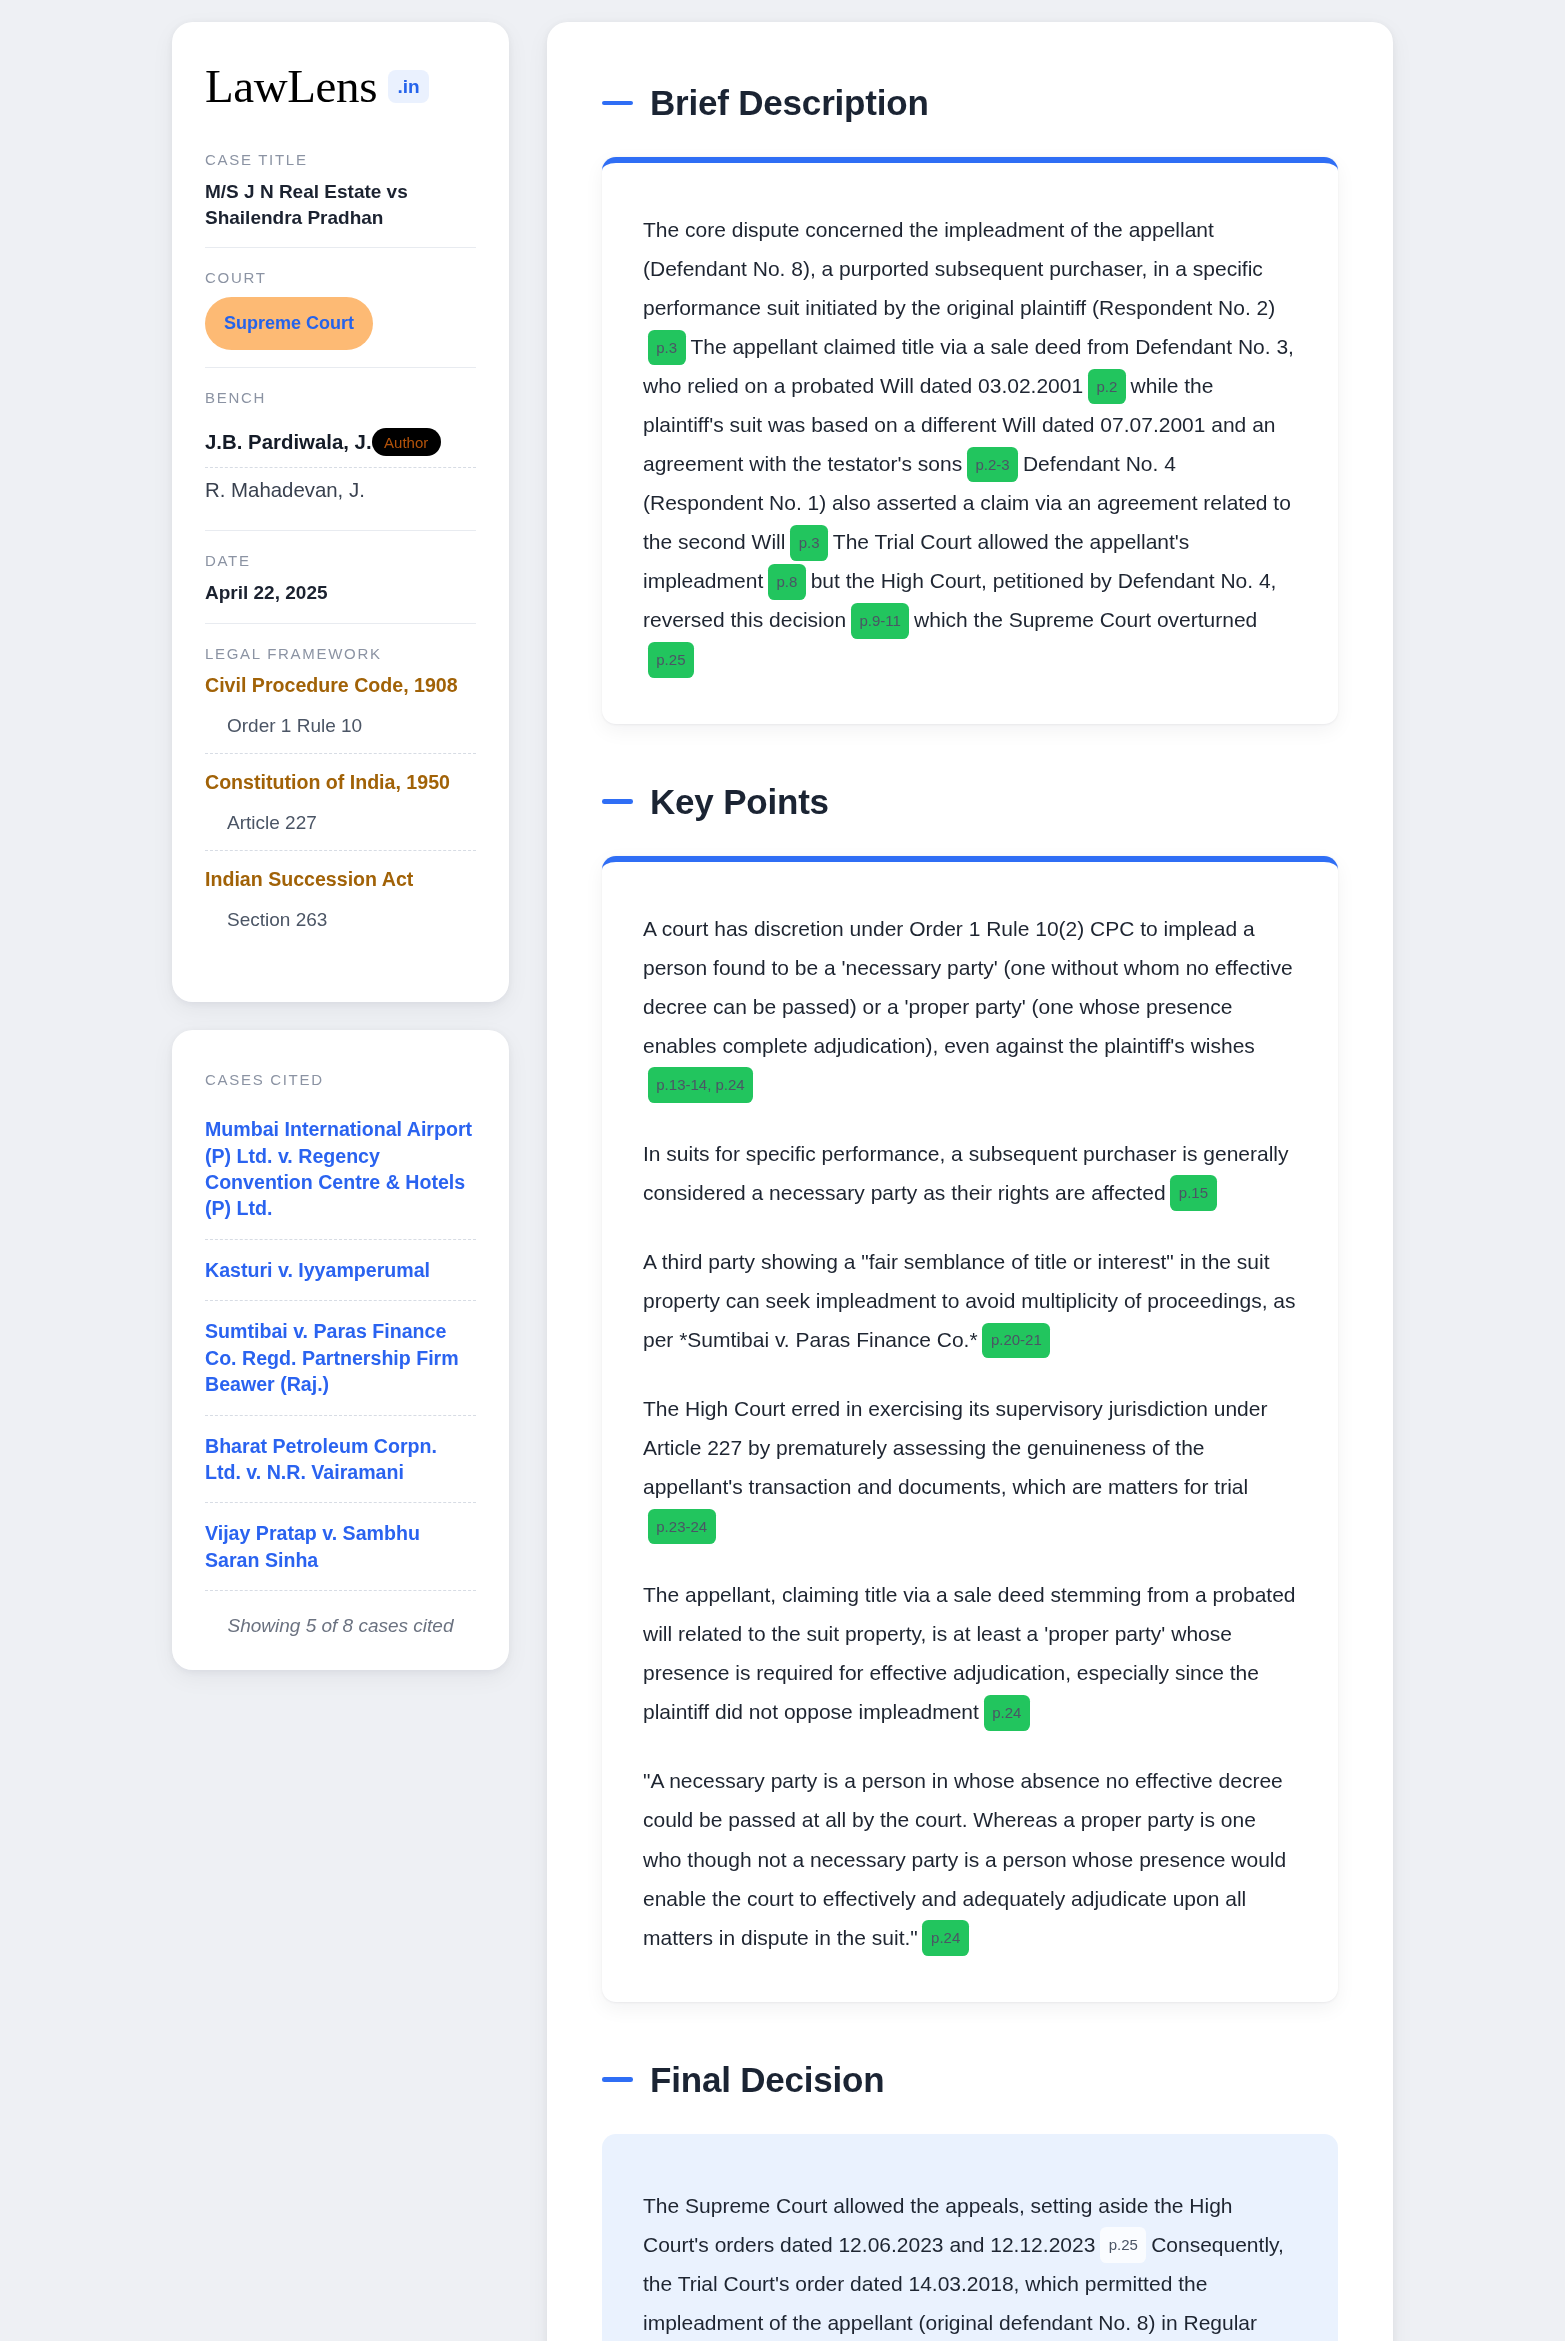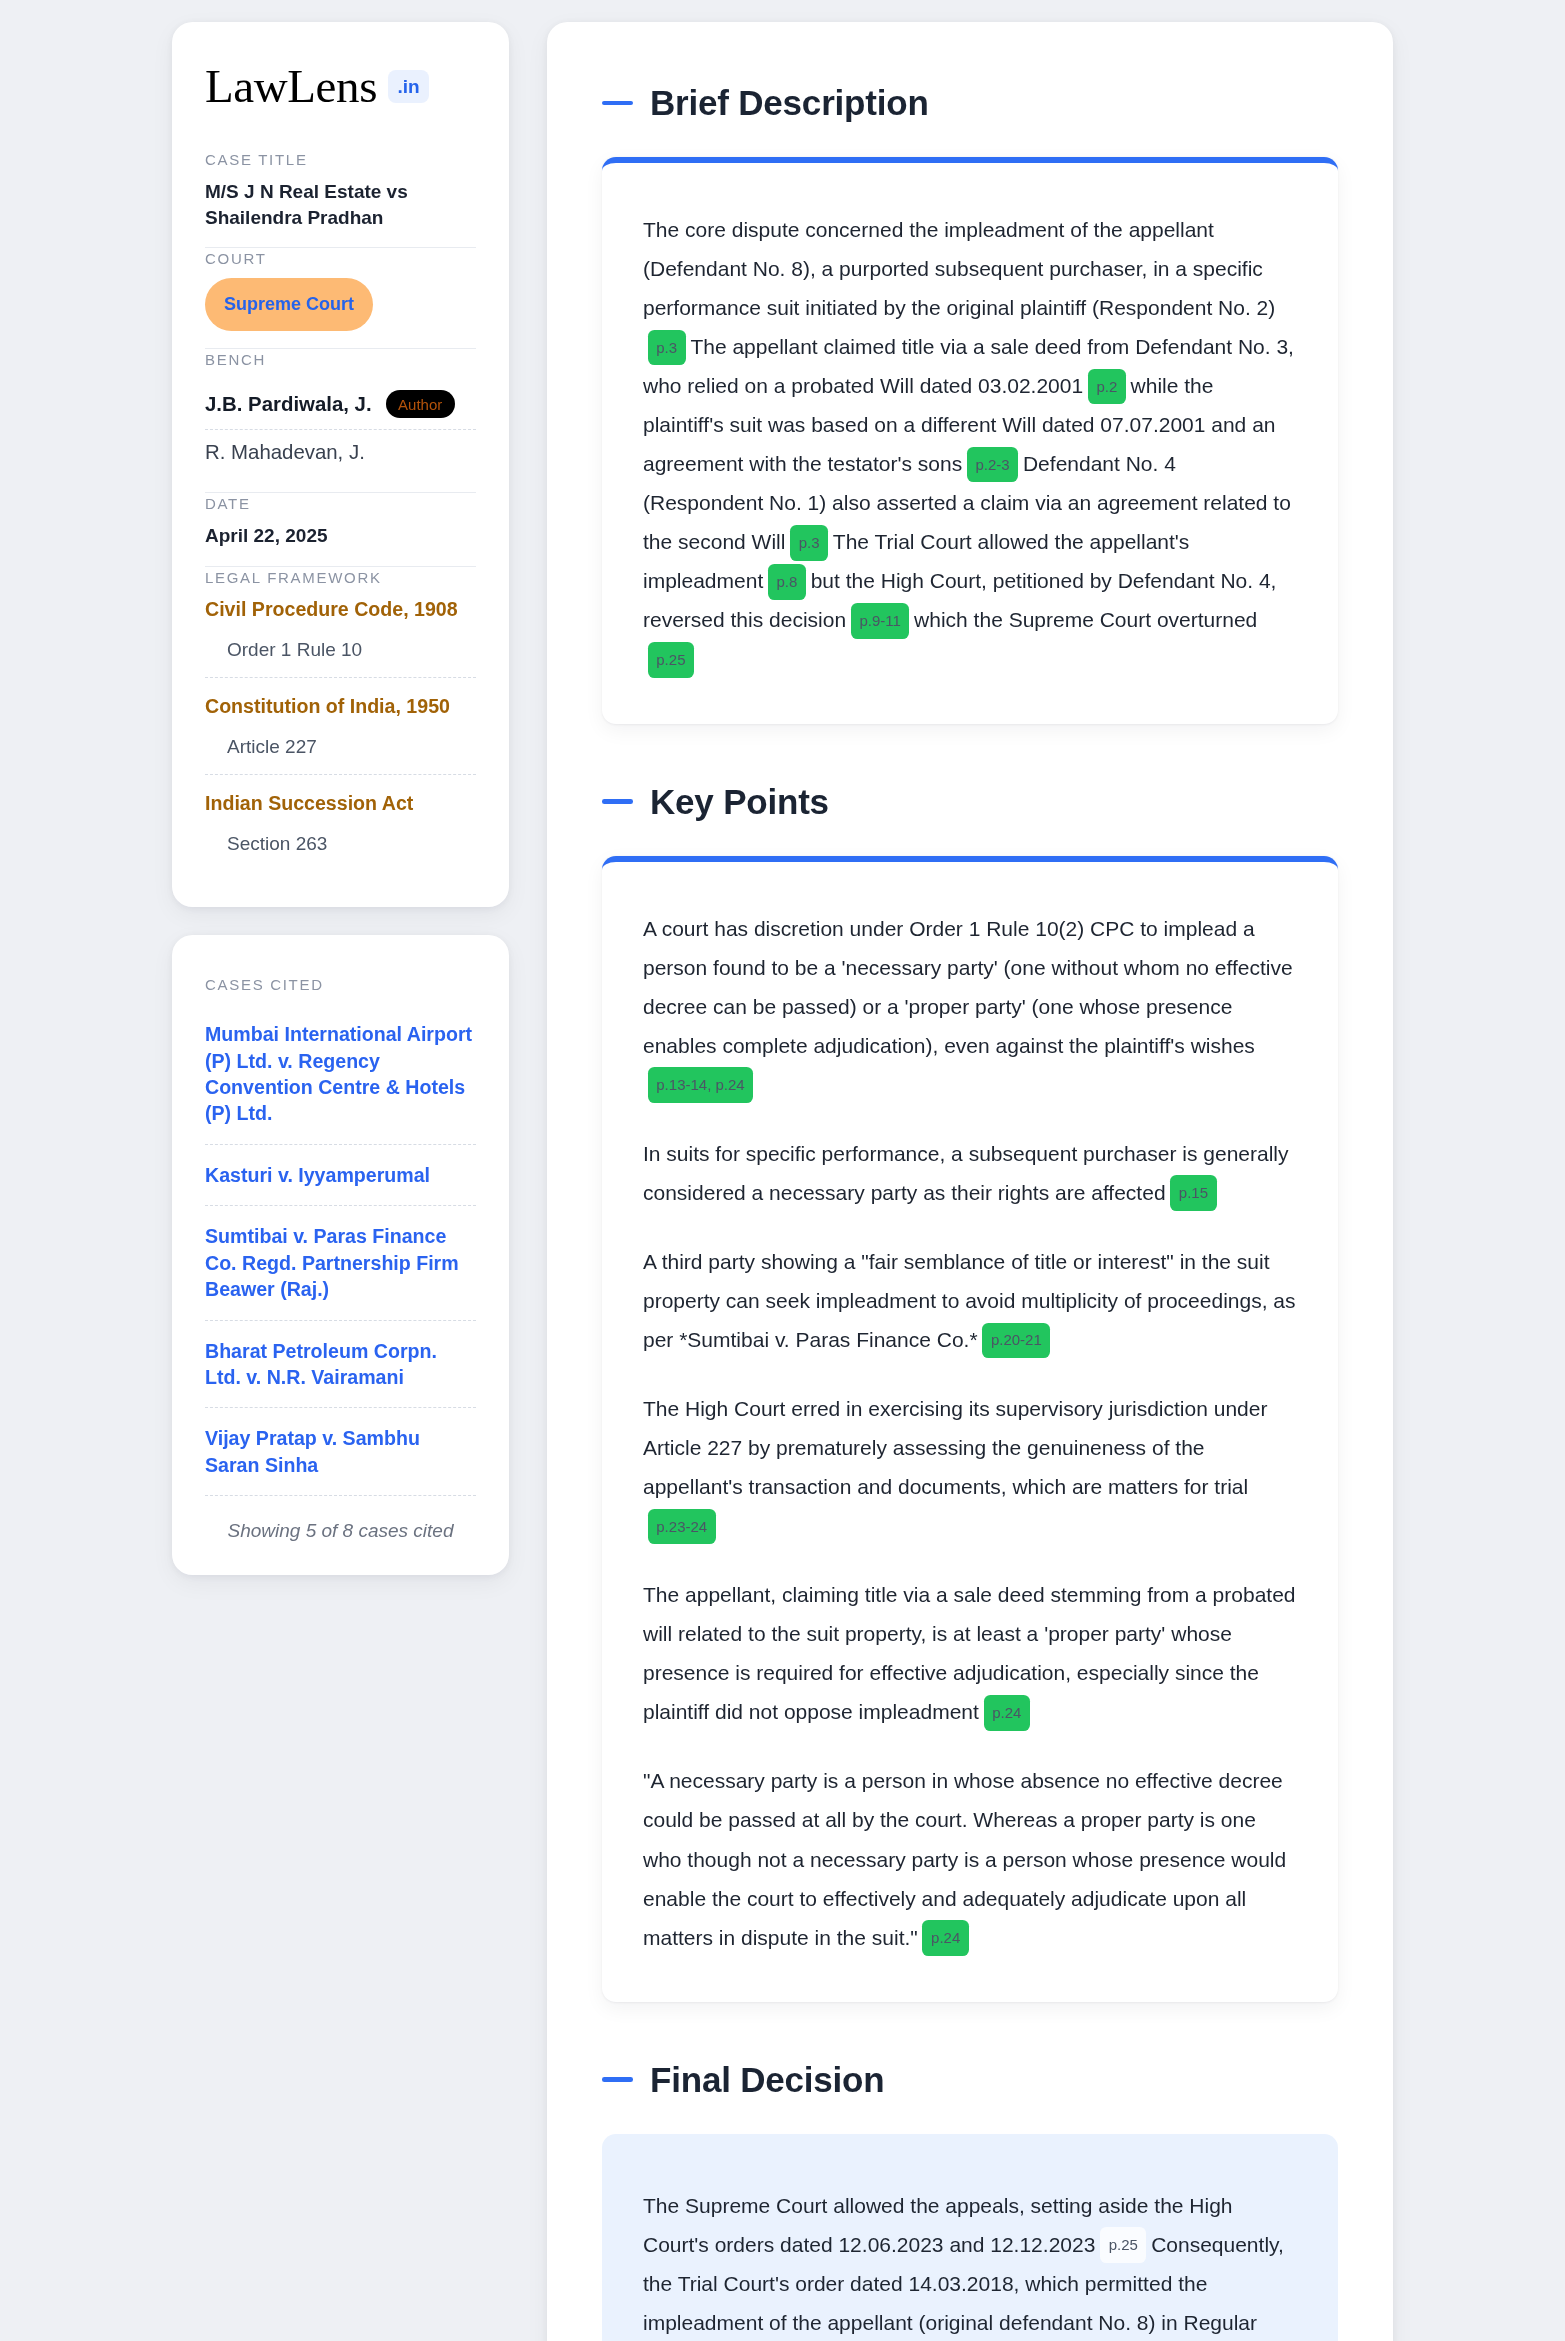--- a/index.html
+++ b/index.html
@@ -39,21 +39,21 @@
   .brand-tld {
     background: #eaf1fe;
     color: #2563eb;
     font-size: 19px;
     font-weight: bold;
     border-radius: 7.8px;
     padding: 6.3px 9.4px 7px 9.4px;
     line-height: 1;
   }
 
-  .field { padding-bottom: 17px; border-bottom: 0.8px solid #e8ebf0; margin-bottom: 2px; }
+  .field { padding-bottom: 17px; border-bottom: 0.8px solid #e8ebf0; margin-bottom: 21px; }
   .field:last-child { border-bottom: none; }
   .label {
     font-size: 15px;
     letter-spacing: 1.7px;
     color: #8b93a3;
     text-transform: uppercase;
     margin-bottom: 11px;
   }
   .value-strong { font-size: 19px; color: #1b2230; line-height: 1.35; font-weight: 700; }
 
@@ -61,21 +61,21 @@
     display: inline-block;
     background: #fdba74;
     color: #2563eb;
     font-size: 18px;
     font-weight: bold;
     border-radius: 782px;
     padding: 16px 19px;
   }
 
   .bench-row {
-    display: flex; align-items: center; gap: 14px;
+    display: flex; align-items: center; 
     padding: 11px 0;
     border-bottom: 0.8px dashed #d7dce4;
   }
   .bench-row:last-child { border-bottom: none; }
   .bench-name { font-size: 20.4px; color: #39414f; }
   .bench-name.is-author { font-weight: bold; color: #141b27; }
   .badge-author {
     background: #000000; color: #b4530a;
     font-size: 15px; font-weight: normal;
     border-radius: 782px; padding: 5.5px 12.5px;

